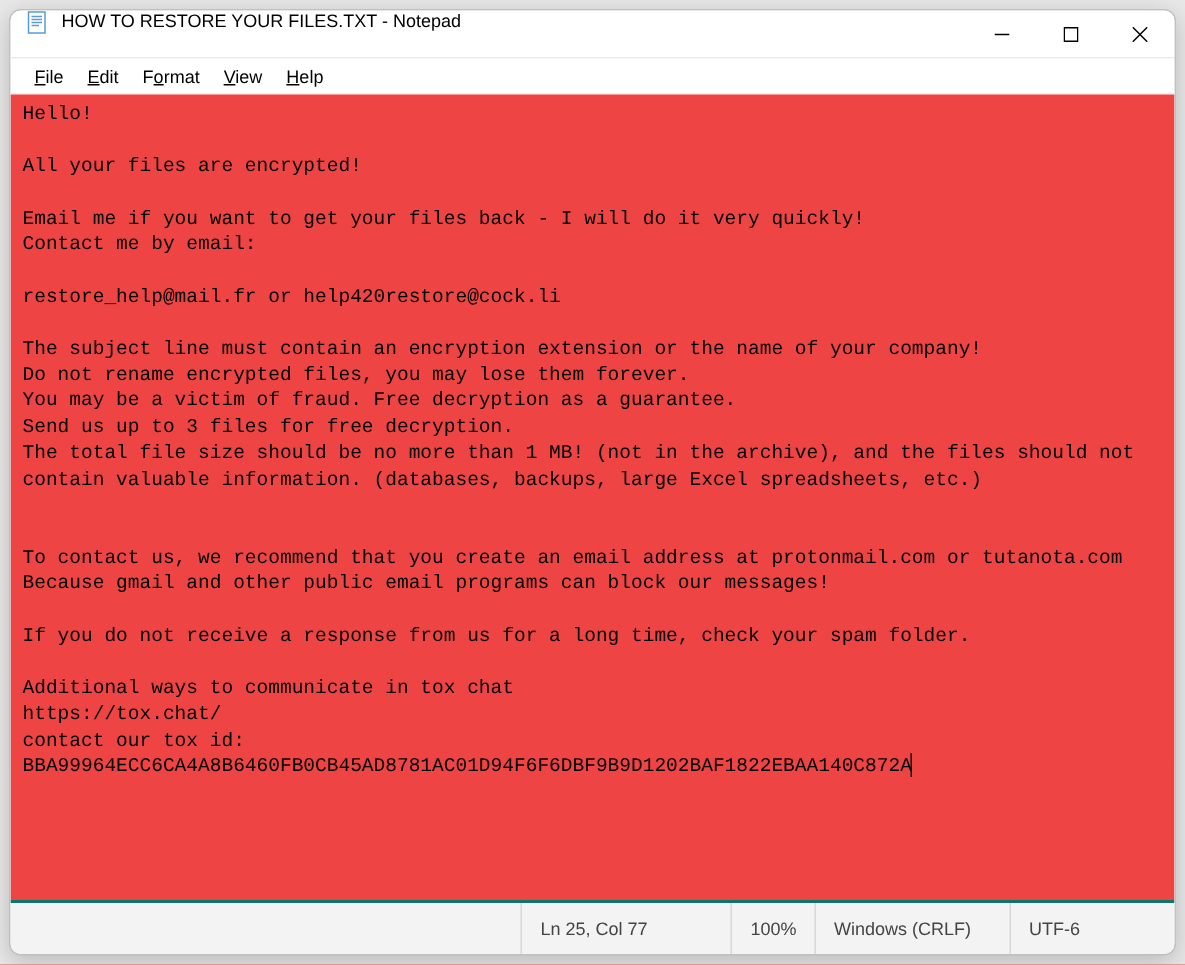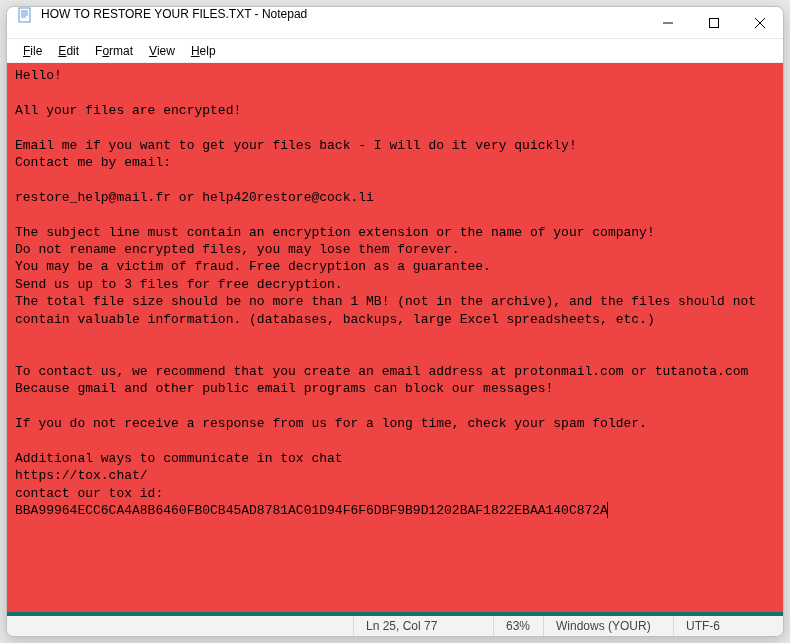--- a/index.html
+++ b/index.html
@@ -86,25 +86,25 @@
       font-family: Consolas, "Courier New", monospace;
       font-size: 13px;
       line-height: 1.34;
       color: #000;
       white-space: pre-wrap;
       word-wrap: break-word;
       overflow: auto;
       background: #ef4444;
     }
     .status-bar {
-      height: 24px;
+      height: 36px;
       display: flex;
       align-items: center;
       background: #f3f3f3;
-      border-top: 4px solid #0f766e;
+      border-top: 2px solid #0f766e;
       font-size: 12px;
       color: #444;
     }
     .status-section {
       padding: 0 12px;
       border-left: 1px solid #d8d8d8;
       height: 100%;
       display: flex;
       align-items: center;
     }
@@ -189,18 +189,18 @@
 If you do not receive a response from us for a long time, check your spam folder.
 
 Additional ways to communicate in tox chat
 https://tox.chat/
 contact our tox id:
 BBA99964ECC6CA4A8B6460FB0CB45AD8781AC01D94F6F6DBF9B9D1202BAF1822EBAA140C872A</span><span class="caret"></span></div>
 
   <div class="status-bar">
     <div class="status-spacer"></div>
     <div class="status-section" style="min-width:140px">Ln 25, Col 77</div>
-    <div class="status-section" style="min-width:50px">63%</div>
-    <div class="status-section" style="min-width:130px">Windows (YOUR)</div>
+    <div class="status-section" style="min-width:50px">100%</div>
+    <div class="status-section" style="min-width:130px">Windows (CRLF)</div>
     <div class="status-section" style="min-width:110px">UTF-6</div>
   </div>
 
 </div>
 
 </body></html>

